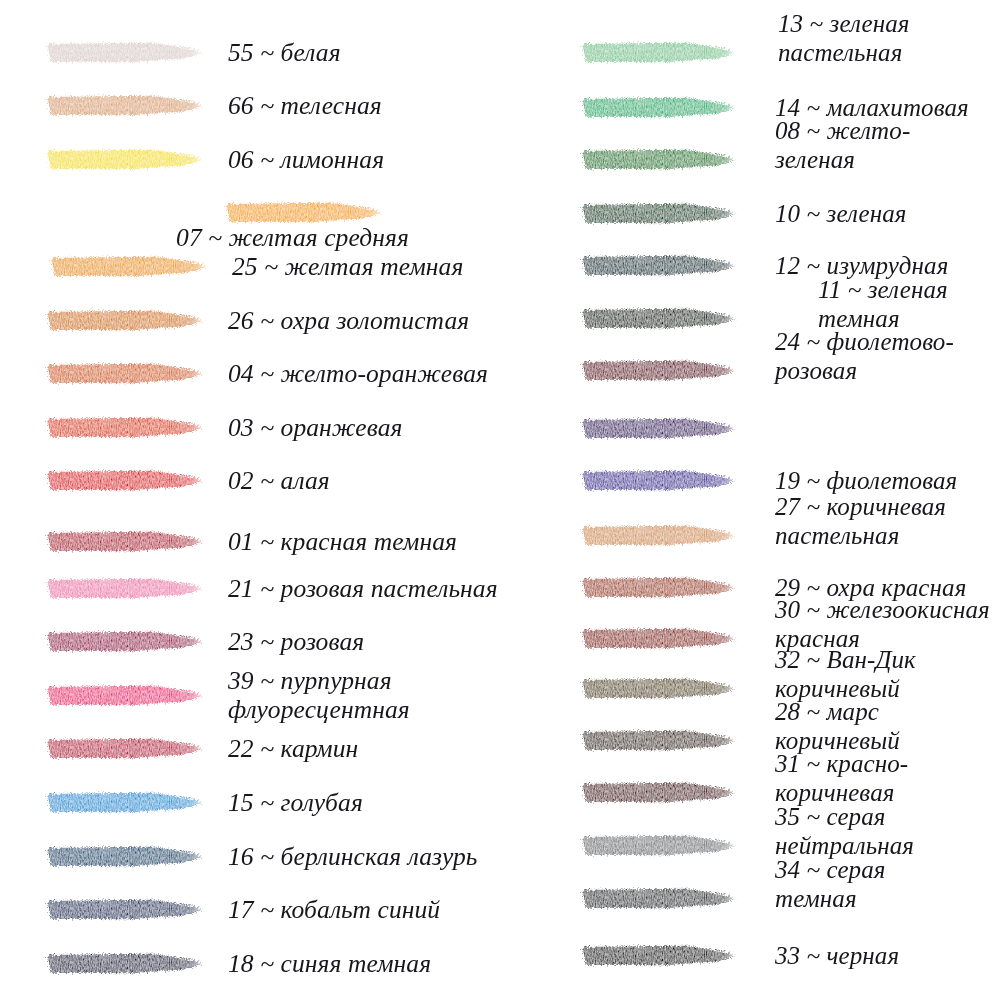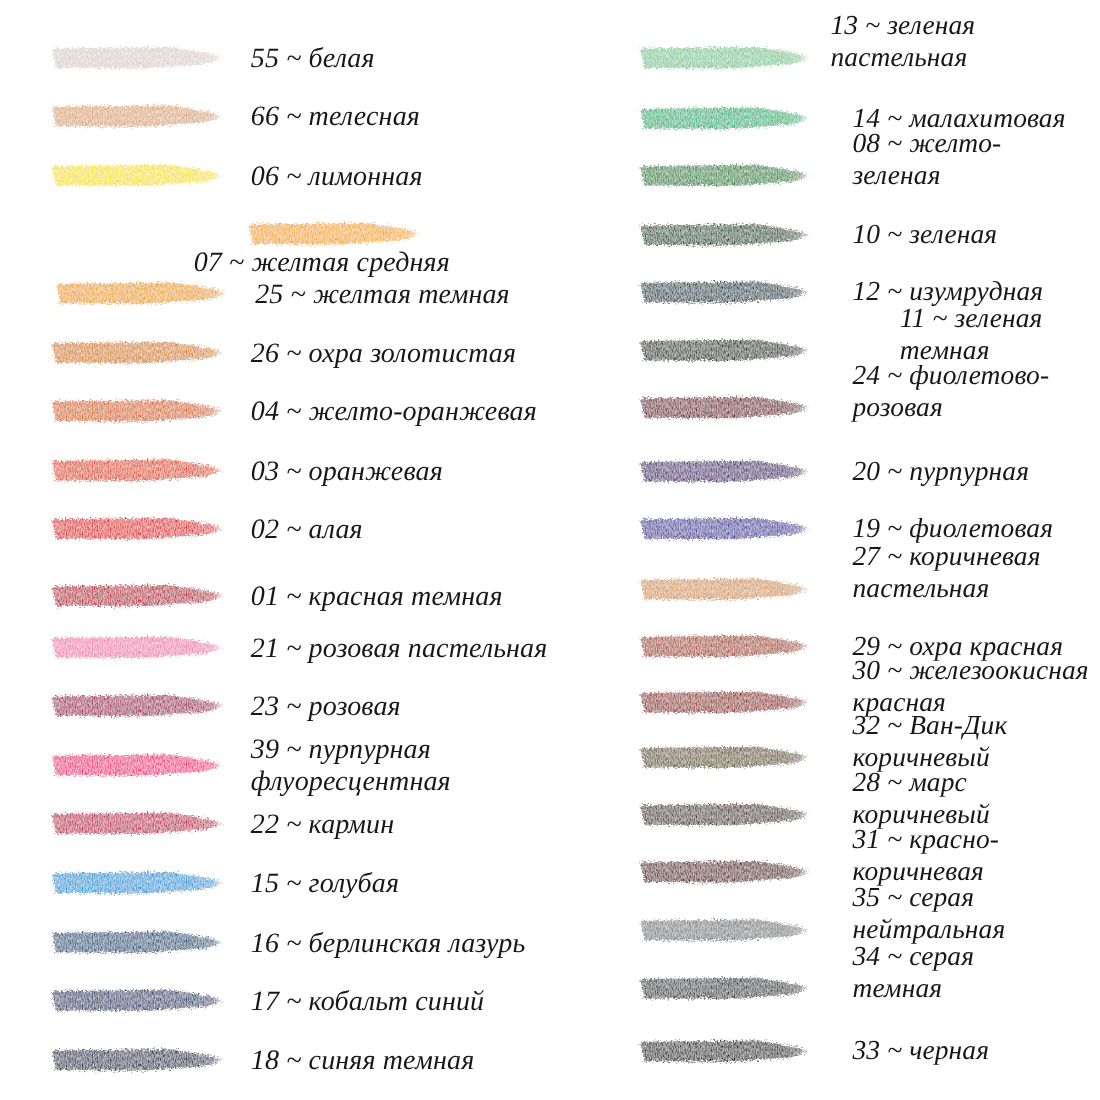--- a/index.html
+++ b/index.html
@@ -535,21 +535,21 @@
             <g filter="url(#chalk-tex)">
               <path d="M 2,2.10 L 109.20,0.84 L 145.08,6.72 L 156,10.92 L 140.40,15.96 L 85.80,20.16 L 6,19.74 Z" fill="url(#g18)"></path>
               <path d="M 3,4.62 L 118.56,3.82" stroke="#84cb99" stroke-opacity="0.55" stroke-width="1.6" fill="none" stroke-linecap="round"></path>
               <path d="M 14,7.56 L 124.80,6.76" stroke="#ffffff" stroke-opacity="0.3" stroke-width="1" fill="none" stroke-linecap="round"></path>
               <path d="M 25,10.50 L 131.04,9.70" stroke="#84cb99" stroke-opacity="0.55" stroke-width="1.6" fill="none" stroke-linecap="round"></path>
               <path d="M 12,13.44 L 118.56,12.64" stroke="#ffffff" stroke-opacity="0.3" stroke-width="1" fill="none" stroke-linecap="round"></path>
               <path d="M 23,16.38 L 124.80,15.58" stroke="#84cb99" stroke-opacity="0.55" stroke-width="1.6" fill="none" stroke-linecap="round"></path>
             </g>
           </svg>
         </div>
-        <div class="label" style="margin-left: 19px; position: relative; top: -14px;">13 ~ зеленая
+        <div class="label" style="margin-left: 42px; position: relative; top: -14px;">13 ~ зеленая
 пастельная</div>
       </div>
       <div class="swatch-row" style="top: 96.5px; height: 21px; left: 0px; width: 100%;">
         <div class="swatch" style="margin-left: 20px; width: 156px; height: 21px;">
           <svg class="stroke-svg" viewBox="0 0 156 21" preserveAspectRatio="none">
             <defs>
               <linearGradient id="g19" x1="0" x2="1">
                 <stop offset="0" stop-color="#2bb77c" stop-opacity="0.92"></stop>
                 <stop offset="0.08" stop-color="#2bb77c" stop-opacity="1"></stop>
                 <stop offset="0.55" stop-color="#2bb77c" stop-opacity="1"></stop>
@@ -714,21 +714,20 @@
             <g filter="url(#chalk-tex)">
               <path d="M 2,2.10 L 109.20,0.84 L 145.08,6.72 L 156,10.92 L 140.40,15.96 L 85.80,20.16 L 6,19.74 Z" fill="url(#g25)"></path>
               <path d="M 3,4.62 L 118.56,3.82" stroke="#4c2275" stroke-opacity="0.55" stroke-width="1.6" fill="none" stroke-linecap="round"></path>
               <path d="M 14,7.56 L 124.80,6.76" stroke="#ffffff" stroke-opacity="0.3" stroke-width="1" fill="none" stroke-linecap="round"></path>
               <path d="M 25,10.50 L 131.04,9.70" stroke="#4c2275" stroke-opacity="0.55" stroke-width="1.6" fill="none" stroke-linecap="round"></path>
               <path d="M 12,13.44 L 118.56,12.64" stroke="#ffffff" stroke-opacity="0.3" stroke-width="1" fill="none" stroke-linecap="round"></path>
               <path d="M 23,16.38 L 124.80,15.58" stroke="#4c2275" stroke-opacity="0.55" stroke-width="1.6" fill="none" stroke-linecap="round"></path>
             </g>
           </svg>
         </div>
-        <div class="label" style="margin-left: 39px; position: relative; top: 0px;">20 ~ пурпурная</div>
       </div>
       <div class="swatch-row" style="top: 469.5px; height: 21px; left: 0px; width: 100%;">
         <div class="swatch" style="margin-left: 20px; width: 156px; height: 21px;">
           <svg class="stroke-svg" viewBox="0 0 156 21" preserveAspectRatio="none">
             <defs>
               <linearGradient id="g26" x1="0" x2="1">
                 <stop offset="0" stop-color="#4a3ca2" stop-opacity="0.92"></stop>
                 <stop offset="0.08" stop-color="#4a3ca2" stop-opacity="1"></stop>
                 <stop offset="0.55" stop-color="#4a3ca2" stop-opacity="1"></stop>
                 <stop offset="0.82" stop-color="#4a3ca2" stop-opacity="0.97"></stop>

